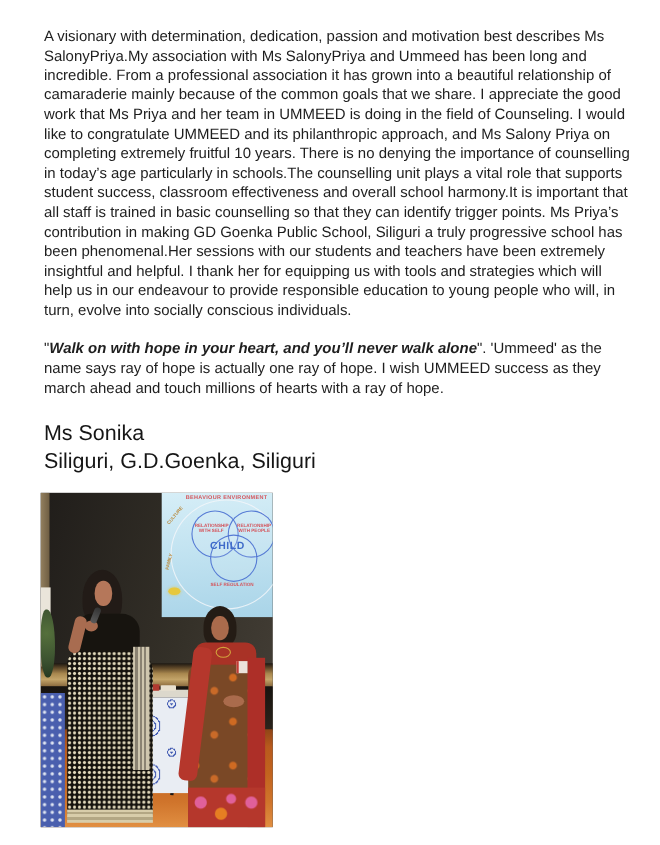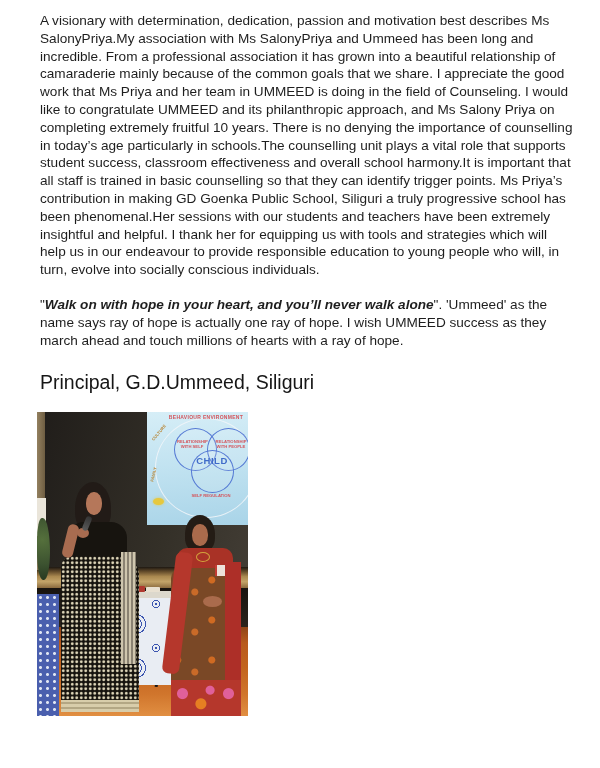--- a/index.html
+++ b/index.html
@@ -1,20 +1,20 @@
 <!DOCTYPE html>
 <html><head>
 <meta charset="utf-8">
 <style>
   html,body{margin:0;padding:0;}
   body{
     width:600px;height:768px;background:#ffffff;overflow:hidden;
     font-family:"Liberation Sans","DejaVu Sans",sans-serif;color:#1e1e1e;
   }
-  .page{padding:12px 25px 0 40px;}
+  .page{padding:24px 25px 0 40px;}
   .body-text{width:536px;font-size:13.6px;line-height:17.8px;margin:0 0 17px 0;}
   .quote-text{width:536px;font-size:13.6px;line-height:17.8px;margin:0 0 21px 0;}
   .quote-bold{font-weight:bold;font-style:italic;}
   .sig{margin:0 0 0 0;}
   .sig-name,.sig-title{font-size:19.5px;line-height:24.5px;color:#161616;}
   
   .photo{position:relative;width:211px;height:304px;margin:17px 0 0 -3px;overflow:hidden;
          background:linear-gradient(105deg,#201d1a 0%,#343028 55%,#474139 100%);}
   .ph{position:absolute;}
   
@@ -25,21 +25,21 @@
   .v-circle{border:1.2px solid rgba(72,110,208,.9);border-radius:50%;background:rgba(255,255,255,.10);}
   .v-c1{left:27px;top:16px;width:41px;height:41px;}
   .v-c2{left:60px;top:16px;width:41px;height:41px;}
   .v-c3{left:44px;top:38px;width:41px;height:41px;}
   .v-head{left:18px;top:2px;width:82px;text-align:center;font-size:5px;font-weight:bold;
           color:#d4555c;letter-spacing:.3px;}
   .vlabel{color:#d4555c;font-weight:bold;font-size:4.2px;line-height:1.15;text-align:center;}
   .v-left{left:30px;top:28px;width:30px;}
   .v-right{left:68px;top:28px;width:32px;}
   .v-bottom{left:42px;top:82px;width:44px;}
-  .v-child{left:44px;top:43px;width:42px;text-align:center;font-size:9.5px;font-weight:bold;
+  .v-child{left:44px;top:43px;width:42px;font-size:9.5px;font-weight:bold;
            color:#3f6bc9;letter-spacing:.5px;}
   .v-edge{color:#b98a3e;font-weight:bold;font-size:4.2px;}
   .v-culture{left:2px;top:18px;transform:rotate(-50deg);}
   .v-family{left:-1px;top:60px;transform:rotate(-76deg);}
   .slide-logo{left:6px;top:86px;width:11px;height:7px;background:#e6c83e;border-radius:50%;
               box-shadow:0 0 3px rgba(230,200,62,.8);}
   
   .wood{left:0;top:155px;width:211px;height:21px;
         background:linear-gradient(180deg,#1d1812 0%,#5e4728 20%,#a9884f 45%,#c3a469 70%,#8a6a3e 100%);}
   .stage{left:0;top:176px;width:211px;height:40px;background:linear-gradient(180deg,#17130f,#2b241c);}
@@ -108,21 +108,22 @@
 </head>
 <body>
 
 <div class="page">
 
   <p class="body-text">A visionary with determination, dedication, passion and motivation best describes Ms SalonyPriya.My association with Ms SalonyPriya and Ummeed has been long and incredible. From a professional association it has grown into a beautiful relationship of camaraderie mainly because of the common goals that we share. I appreciate the good work that Ms Priya and her team in UMMEED is doing in the field of Counseling. I would like to congratulate UMMEED and its philanthropic approach, and Ms Salony Priya on completing extremely fruitful 10 years. There is no denying the importance of counselling in today’s age particularly in schools.The counselling unit plays a vital role that supports student success, classroom effectiveness and overall school harmony.It is important that all staff is trained in basic counselling so that they can identify trigger points. Ms Priya’s contribution in making GD Goenka Public School, Siliguri a truly progressive school has been phenomenal.Her sessions with our students and teachers have been extremely insightful and helpful. I thank her for equipping us with tools and strategies which will help us in our endeavour to provide responsible education to young people who will, in turn, evolve into socially conscious individuals.</p>
 
   <p class="quote-text"><span>"</span><span class="quote-bold">Walk on with hope in your heart, and you’ll never walk alone</span><span>". 'Ummeed' as the name says ray of hope is actually one ray of hope. I wish UMMEED success as they march ahead and touch millions of hearts with a ray of hope.</span></p>
 
   <div class="sig">
-    <div class="sig-title">Principal, G.D.Ummeed, Siliguri</div>
+    <div class="sig-name">Ms Sonika</div>
+    <div class="sig-title">Siliguri, G.D.Goenka, Siliguri</div>
   </div>
 
   <div class="photo">
 
     <div class="ph screen">
       <div class="ph v-ellipse"></div>
       <div class="ph v-head">BEHAVIOUR ENVIRONMENT</div>
       <div class="ph v-circle v-c1"></div>
       <div class="ph v-circle v-c2"></div>
       <div class="ph v-circle v-c3"></div>

